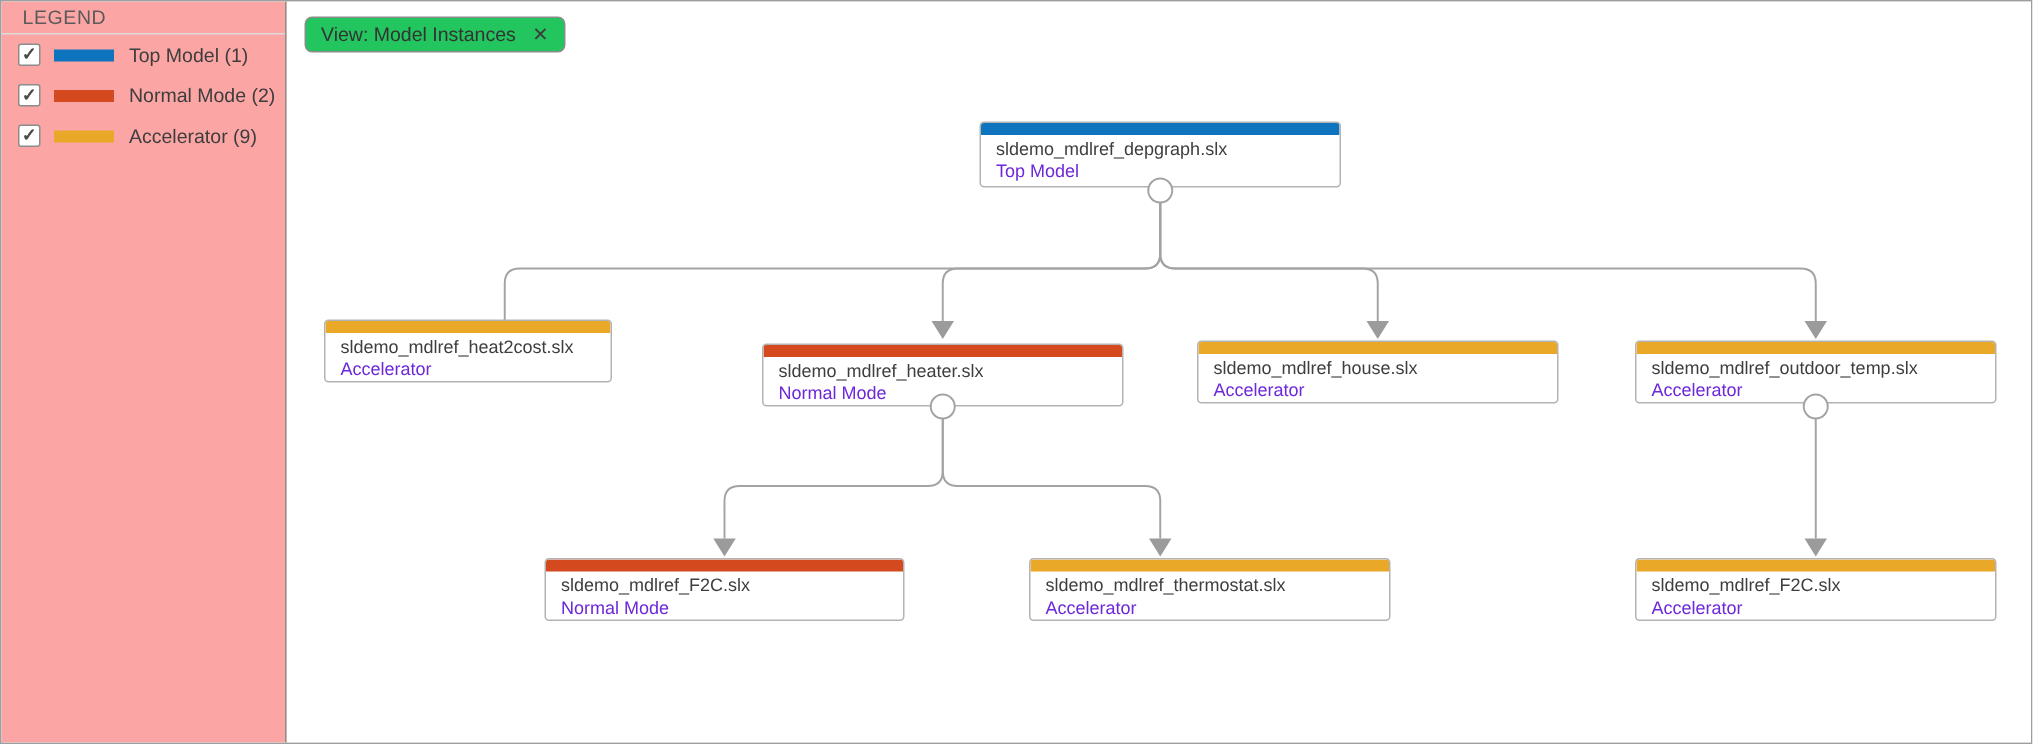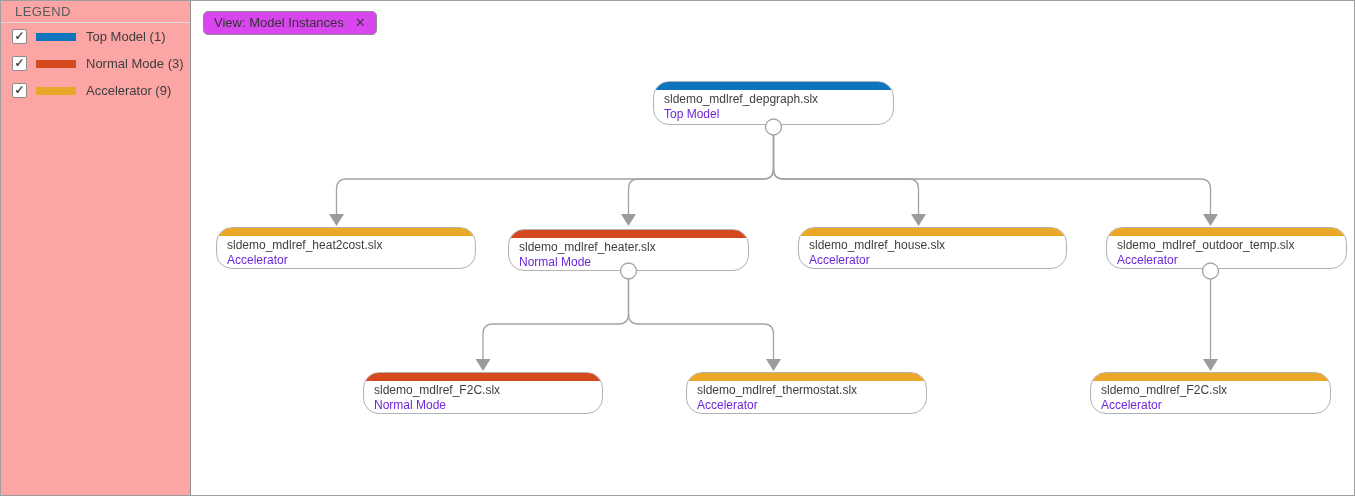--- a/index.html
+++ b/index.html
@@ -24,34 +24,34 @@
     border-radius: 2px; font-size: 12px; line-height: 13px; text-align: center;
     color: #4a4a4a; font-weight: bold; cursor: pointer;
   }
   .sw { width: 40px; height: 8px; margin-left: 9px; }
   .lb { margin-left: 10px; font-size: 13px; color: #3d3d3d; text-align: right; }
   
   .canvas { position: absolute; left: 191px; top: 0; right: 0; bottom: 0; background: #fff; }
   .chip {
     position: absolute; left: 202px; top: 10px; z-index: 6;
     display: inline-flex; align-items: flex-start; gap: 11px;
-    padding: 3px 10px 4px 10px; background: #d946ef;
+    padding: 3px 10px 4px 10px; background: #22c55e;
     border: 1px solid #8c8c8c; border-radius: 5px;
     font-size: 13px; color: #333; cursor: pointer;
   }
   .chip-x { font-size: 13px; color: #3c3c3c; cursor: pointer; }
   
   .lay { position: absolute; left: 0; top: 0; width: 1355px; height: 496px; }
   #edges { z-index: 1; pointer-events: none; }
   #nodes { z-index: 2; pointer-events: none; }
   #ports { z-index: 3; pointer-events: none; }
   
   .node {
     position: absolute; background: #fff; border: 1px solid #b3b3b3;
-    border-radius: 16px; overflow: hidden; pointer-events: auto; cursor: pointer;
+    border-radius: 3px; overflow: hidden; pointer-events: auto; cursor: pointer;
   }
   .node-bar { height: 8px; }
   .node-title { padding: 2px 10px 0 10px; font-size: 12px; line-height: 15px; color: #3e3e3e; white-space: nowrap; }
   .node-sub { padding: 0 10px; font-size: 12px; line-height: 15px; color: #6d28d9; white-space: nowrap; }
 </style>
 </head>
 <body>
 
 <div class="app">
 
@@ -72,36 +72,36 @@
       <polygon points="765,358 780,358 772.5,370" fill="#9b9b9b"></polygon>
       <path d="M 1209.5 278 L 1209.5 358" fill="none" stroke="#a3a3a3" stroke-width="1.3"></path>
       <polygon points="1202,358 1217,358 1209.5,370" fill="#9b9b9b"></polygon>
     </svg>
   <div id="nodes" class="lay">
       <div class="node" style="left: 652px; top: 80px; width: 241px; height: 44px;">
         <div class="node-bar" style="background: rgb(14, 116, 189);"></div>
         <div class="node-title">sldemo_mdlref_depgraph.slx</div>
         <div class="node-sub">Top Model</div>
       </div>
-      <div class="node" style="left: 215px; top: 226px; width: 260px; height: 42px;">
+      <div class="node" style="left: 215px; top: 212px; width: 192px; height: 42px;">
         <div class="node-bar" style="background: rgb(233, 168, 39);"></div>
         <div class="node-title">sldemo_mdlref_heat2cost.slx</div>
         <div class="node-sub">Accelerator</div>
       </div>
       <div class="node" style="left: 507px; top: 228px; width: 241px; height: 42px;">
         <div class="node-bar" style="background: rgb(213, 73, 30);"></div>
         <div class="node-title">sldemo_mdlref_heater.slx</div>
         <div class="node-sub">Normal Mode</div>
       </div>
-      <div class="node" style="left: 797px; top: 226px; width: 269px; height: 42px;">
+      <div class="node" style="left: 797px; top: 226px; width: 241px; height: 42px;">
         <div class="node-bar" style="background: rgb(233, 168, 39);"></div>
         <div class="node-title">sldemo_mdlref_house.slx</div>
         <div class="node-sub">Accelerator</div>
       </div>
-      <div class="node" style="left: 1089px; top: 226px; width: 241px; height: 42px; margin-left: 16px;">
+      <div class="node" style="left: 1089px; top: 226px; width: 241px; height: 42px;">
         <div class="node-bar" style="background: rgb(233, 168, 39);"></div>
         <div class="node-title">sldemo_mdlref_outdoor_temp.slx</div>
         <div class="node-sub">Accelerator</div>
       </div>
       <div class="node" style="left: 362px; top: 371px; width: 240px; height: 42px;">
         <div class="node-bar" style="background: rgb(213, 73, 30);"></div>
         <div class="node-title">sldemo_mdlref_F2C.slx</div>
         <div class="node-sub">Normal Mode</div>
       </div>
       <div class="node" style="left: 685px; top: 371px; width: 241px; height: 42px;">
@@ -125,21 +125,21 @@
     <div class="legend-header">LEGEND</div>
     <div id="legend-items">
         <div class="li">
           <span class="cb">✓</span>
           <span class="sw" style="background: rgb(14, 116, 189);"></span>
           <span class="lb">Top Model (1)</span>
         </div>
         <div class="li">
           <span class="cb">✓</span>
           <span class="sw" style="background: rgb(213, 73, 30);"></span>
-          <span class="lb">Normal Mode (3)</span>
+          <span class="lb">Normal Mode (2)</span>
         </div>
         <div class="li">
           <span class="cb">✓</span>
           <span class="sw" style="background: rgb(233, 168, 39);"></span>
           <span class="lb">Accelerator (9)</span>
         </div>
       </div>
   </aside>
 
   <div class="chip">

